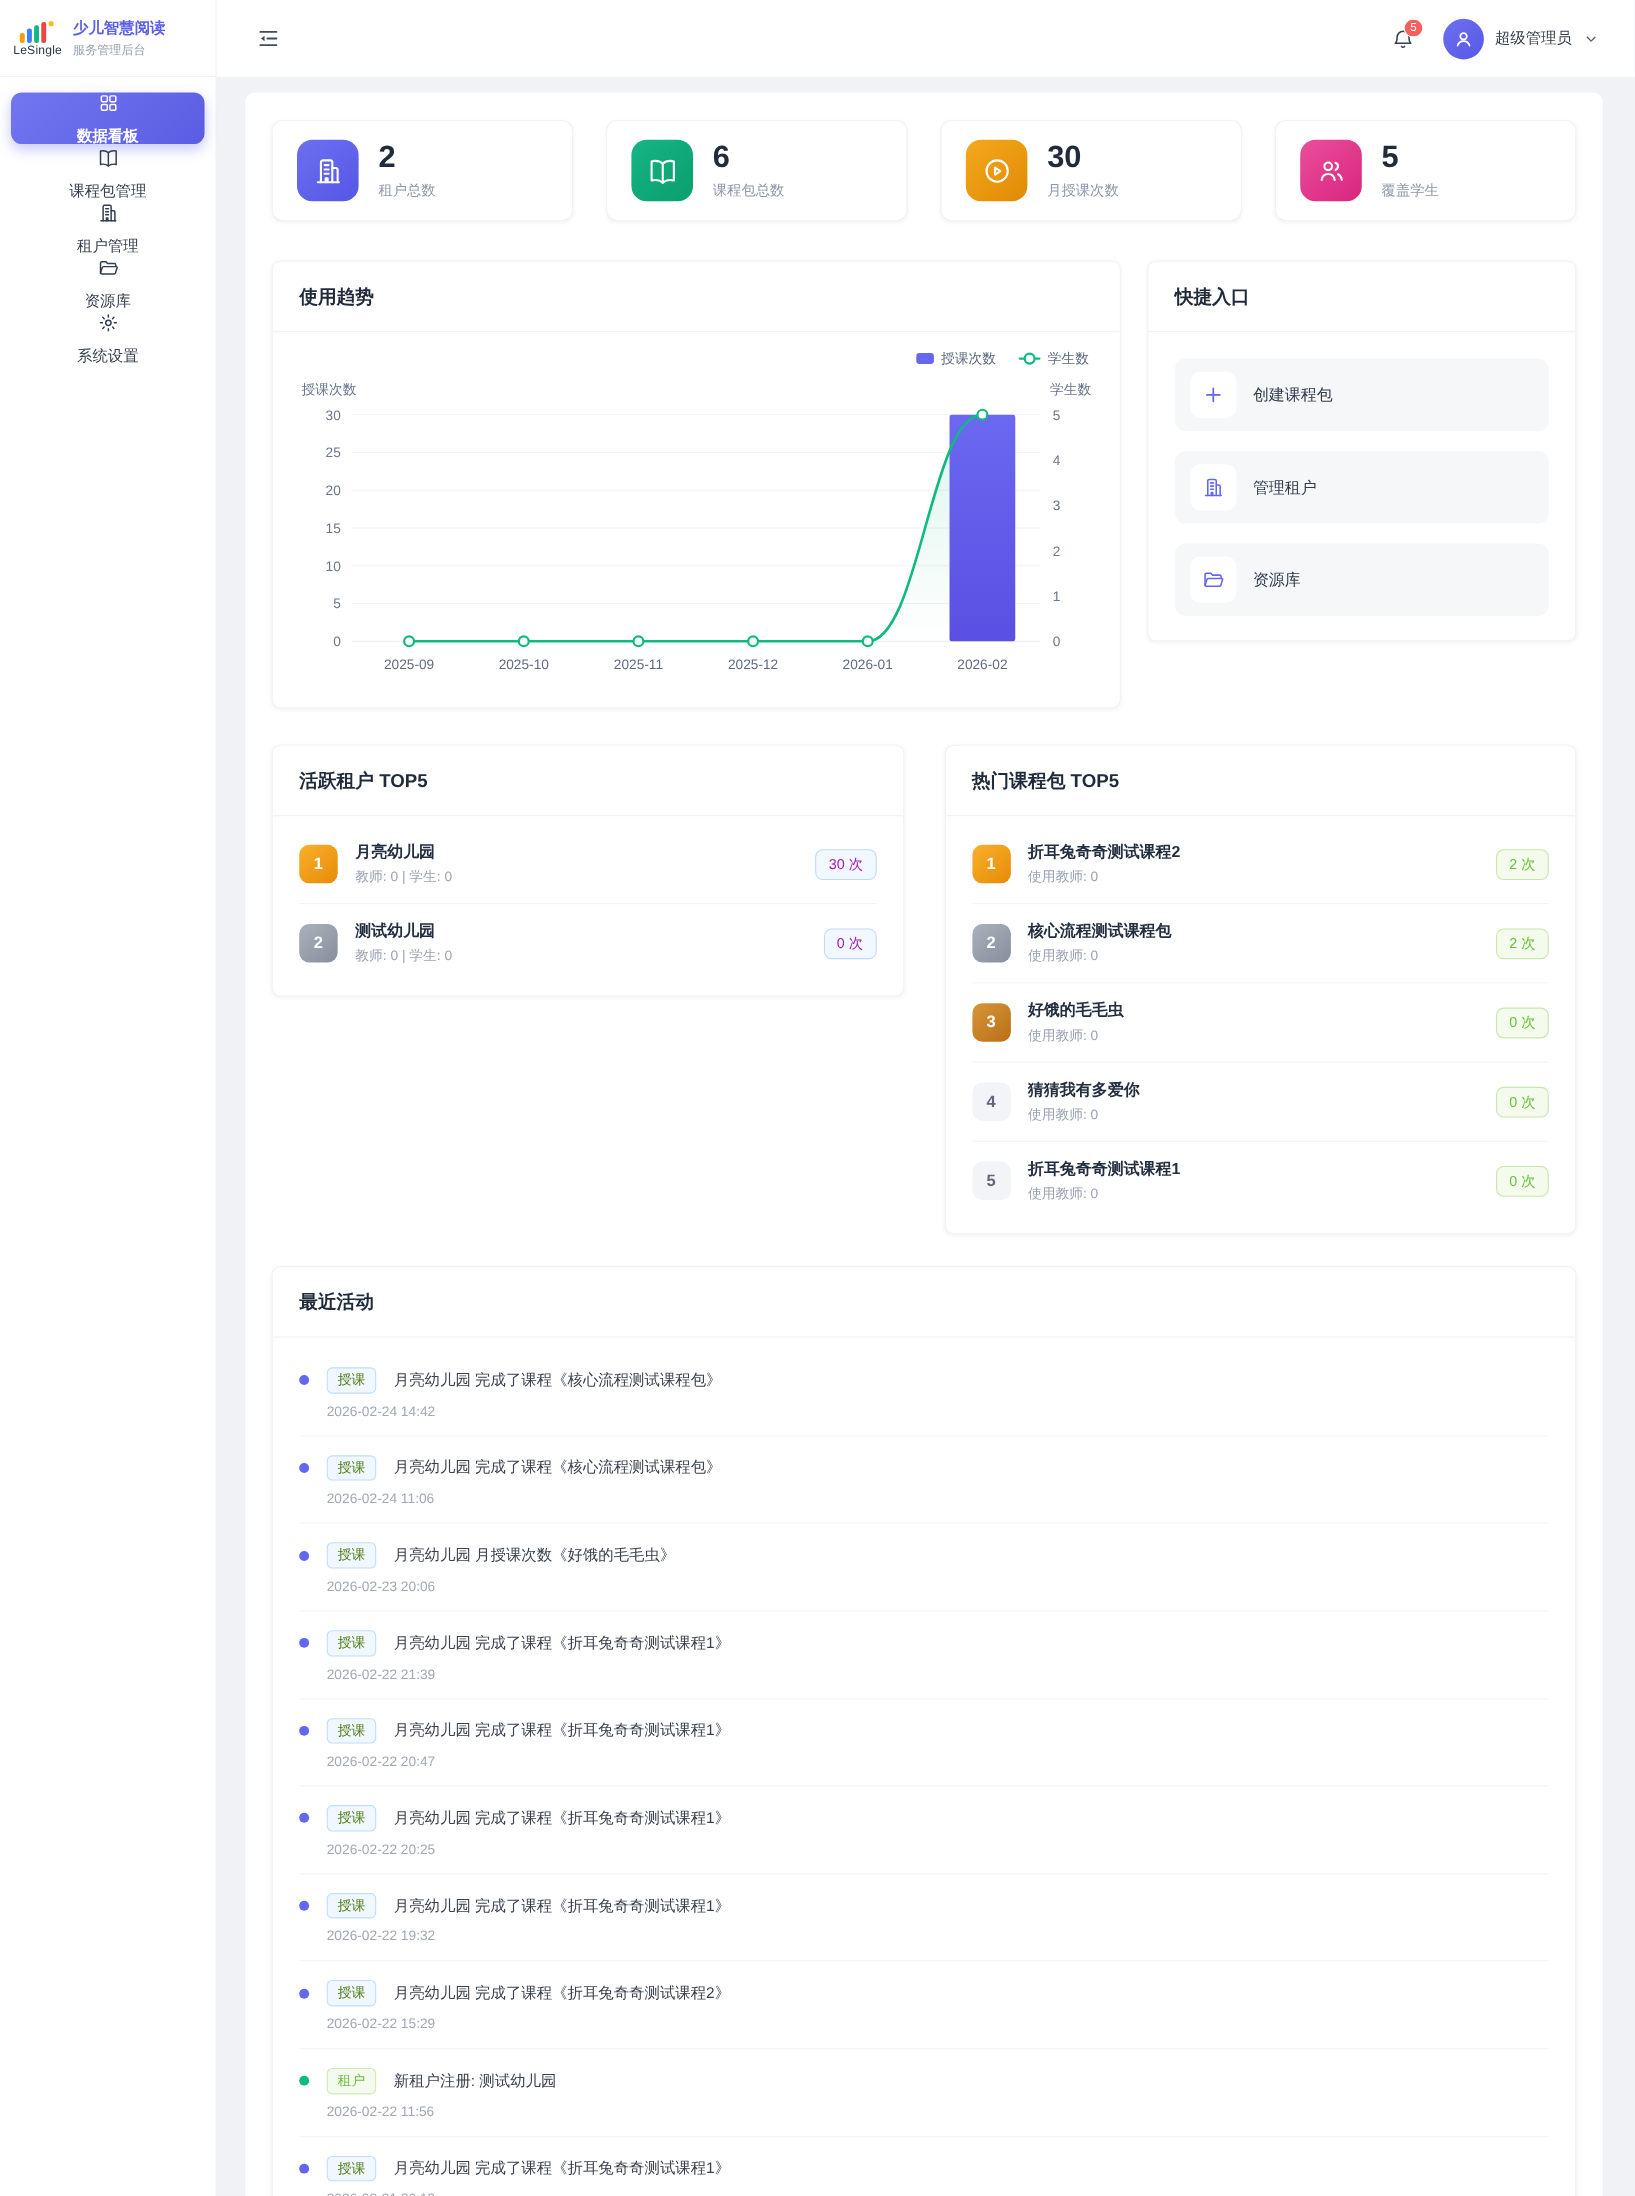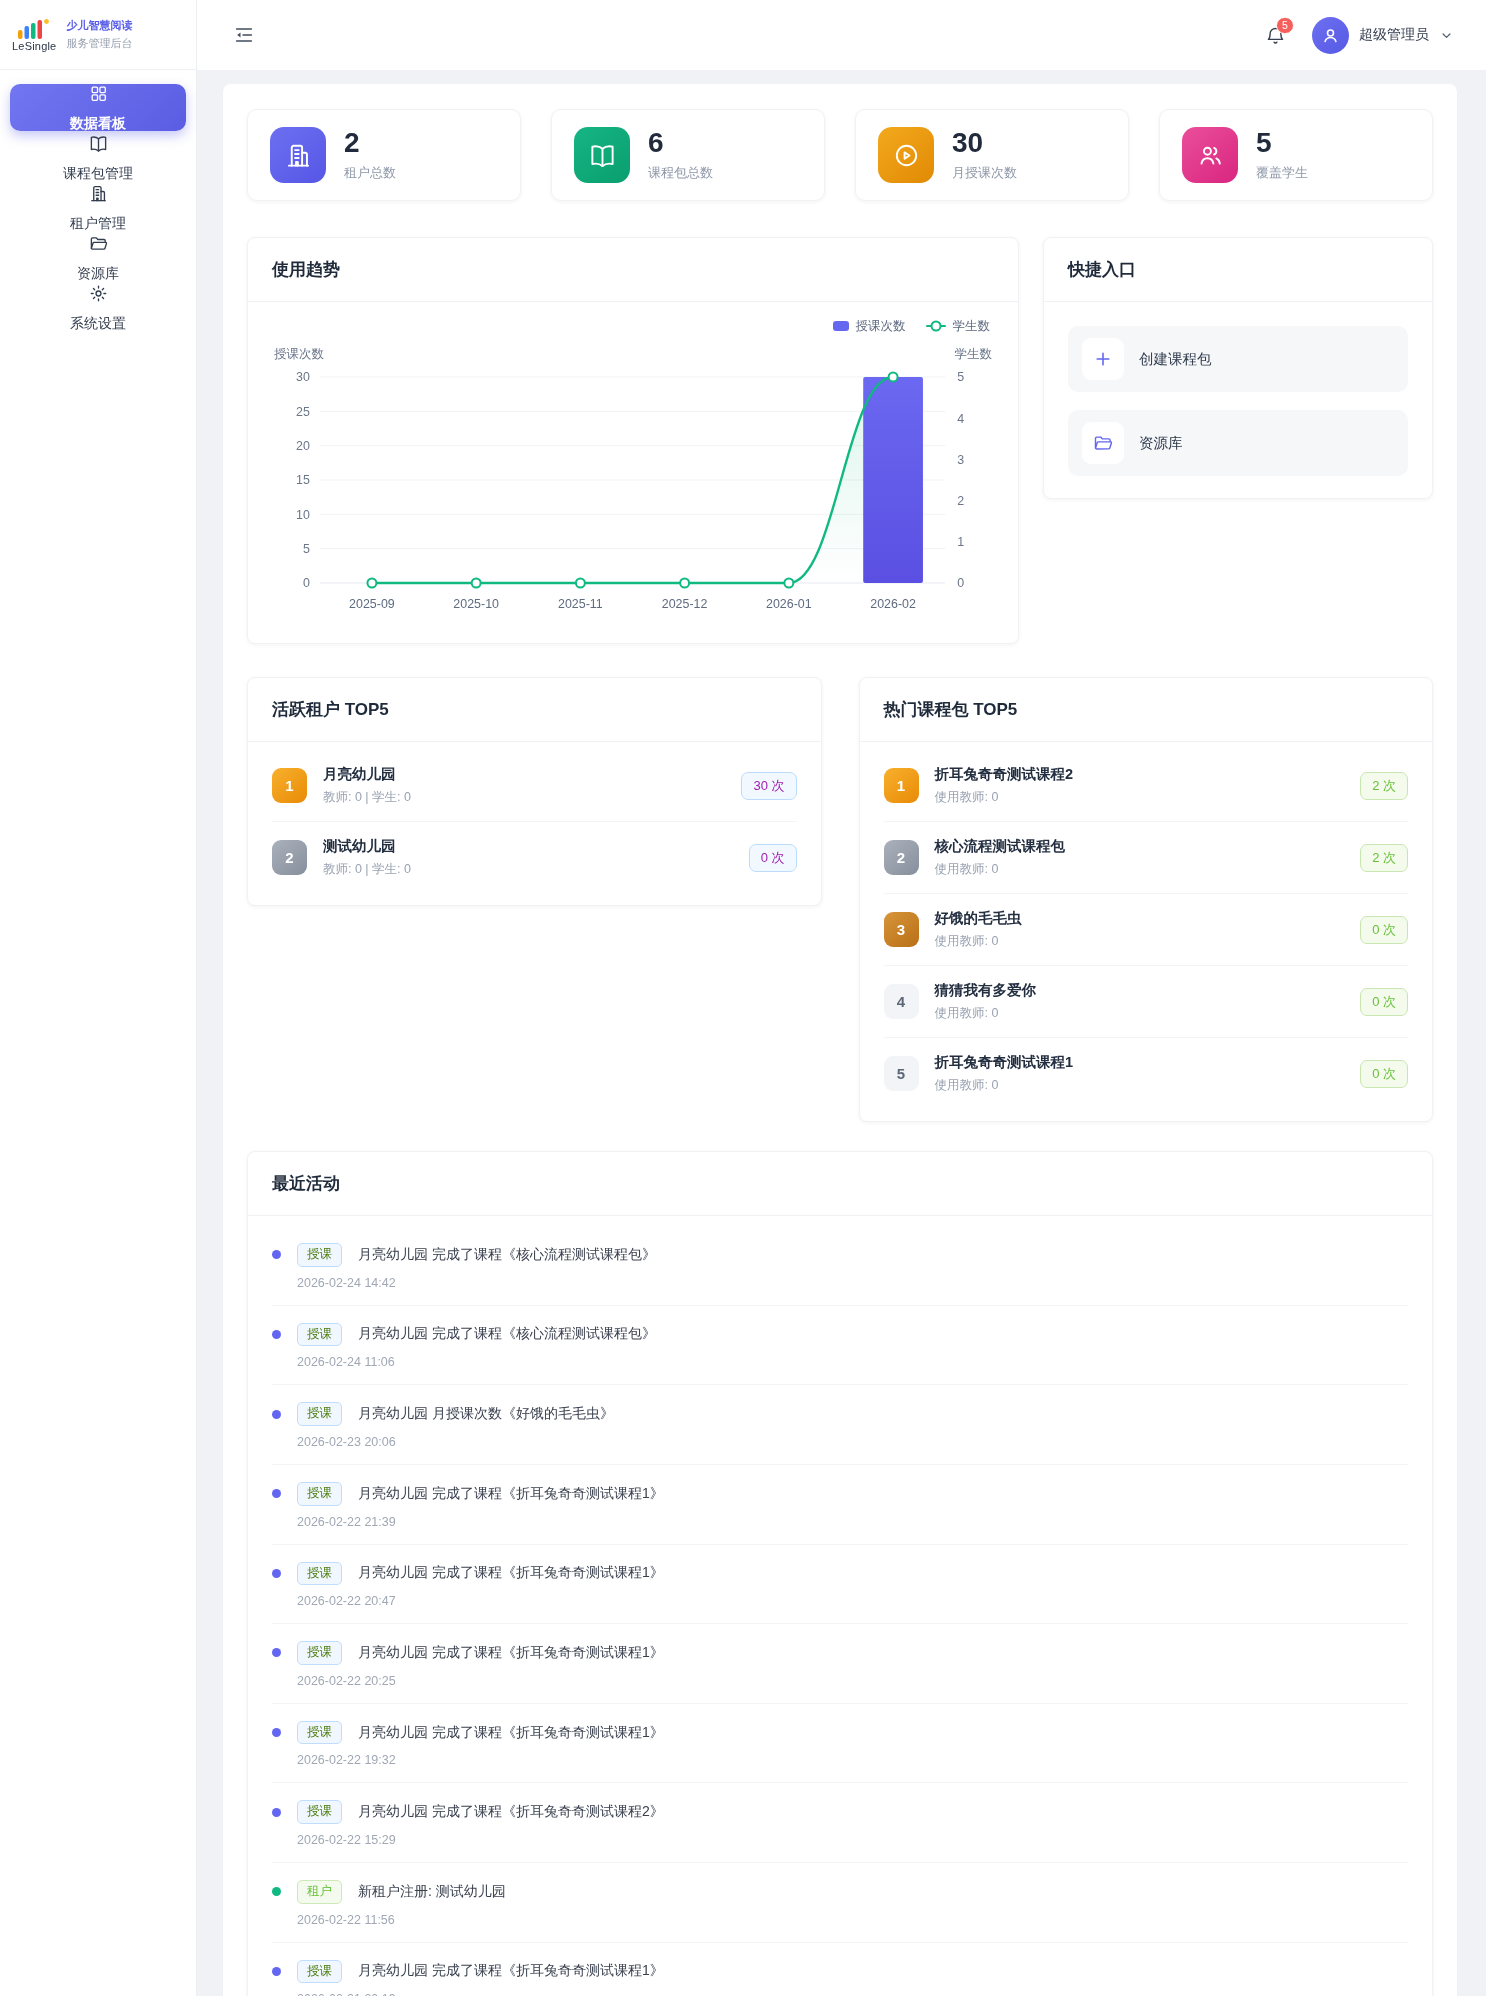--- a/index.html
+++ b/index.html
@@ -4,21 +4,21 @@
 <style>
   html,body{margin:0;padding:0;background:#f0f2f5;}
   body{width:1486px;font-family:"Liberation Sans","DejaVu Sans",sans-serif;color:#232e40;-webkit-font-smoothing:antialiased;}
   .app{display:flex;width:1486px;min-height:1996px;}
   
   .sidebar{width:197px;min-width:197px;background:#fff;border-right:1px solid #eceef2;box-sizing:border-box;}
   .logo-row{height:70px;border-bottom:1px solid #f0f1f4;display:flex;align-items:center;gap:10px;padding:0 12px;box-sizing:border-box;}
   .logo-mark{display:flex;flex-direction:column;align-items:center;line-height:1;}
   .logo-brand{font-size:11px;color:#2b3547;margin-top:2px;letter-spacing:.2px;}
   .logo-text{display:flex;flex-direction:column;}
-  .app-title{font-size:11px;font-weight:700;color:#5b5fe8;}
+  .app-title{font-size:14px;font-weight:700;color:#5b5fe8;}
   .app-subtitle{font-size:11px;color:#97a0ae;margin-top:3px;}
   .menu{padding:14px 10px;}
   .menu-item{height:47px;border-radius:10px;display:flex;align-items:center;gap:12px;padding:0 13px;margin-bottom:3px;font-size:14px;color:#333d4e;cursor:pointer;box-sizing:border-box;flex-direction:column;}
   .menu-item .mi-icon{width:19px;height:19px;display:flex;align-items:center;justify-content:center;}
   .menu-item .mi-icon svg{width:19px;height:19px;}
   .menu-item.active{background:linear-gradient(135deg,#7276f0,#5a5de2);color:#fff;box-shadow:0 5px 12px rgba(95,97,233,.35);font-weight:600;}
   
   .main{flex:1;display:flex;flex-direction:column;}
   .header{height:70px;background:#fff;display:flex;align-items:center;justify-content:space-between;padding:0 32px 0 34px;box-sizing:border-box;}
   .collapse-btn{background:none;border:none;padding:2px;color:#424c5e;cursor:pointer;display:flex;}
@@ -340,20 +340,32 @@
     <span class="qi-icon">
                     <svg viewBox="0 0 24 24" fill="none" stroke="currentColor" stroke-width="1.9" stroke-linecap="round" width="100%" height="100%">
                       <path d="M12 5v14M5 12h14"></path>
                     </svg>
                   </span>
     <span class="qi-label">创建课程包</span>
   </div>
                 <div class="quick-item">
     <span class="qi-icon">
                     <svg viewBox="0 0 24 24" fill="none" stroke="currentColor" stroke-width="1.7" stroke-linecap="round" stroke-linejoin="round" width="100%" height="100%">
+                      <path d="M3.5 21h17"></path>
+                      <path d="M6 21V5a1.6 1.6 0 0 1 1.6-1.6h6A1.6 1.6 0 0 1 15.2 5v16"></path>
+                      <path d="M15.2 9.5h2.7a1.6 1.6 0 0 1 1.6 1.6V21"></path>
+                      <path d="M9 7.2h3.2M9 10.7h3.2M9 14.2h3.2"></path>
+                      <path d="M9.8 21v-3.2h1.6V21"></path>
+                    </svg>
+                  </span>
+    <span class="qi-label">管理租户</span>
+  </div>
+                <div class="quick-item">
+    <span class="qi-icon">
+                    <svg viewBox="0 0 24 24" fill="none" stroke="currentColor" stroke-width="1.7" stroke-linecap="round" stroke-linejoin="round" width="100%" height="100%">
                       <path d="M20.5 10V8.6A1.6 1.6 0 0 0 18.9 7h-7.8L9.3 4.9H4.6A1.6 1.6 0 0 0 3 6.5V18"></path>
                       <path d="M3 18l2-6.3a1.6 1.6 0 0 1 1.5-1.1h14.6a1 1 0 0 1 1 1.3L20.2 18a1.6 1.6 0 0 1-1.5 1.1H4.6A1.6 1.6 0 0 1 3 18z"></path>
                     </svg>
                   </span>
     <span class="qi-label">资源库</span>
   </div>
               </div>
           </section>
         </div>
 

